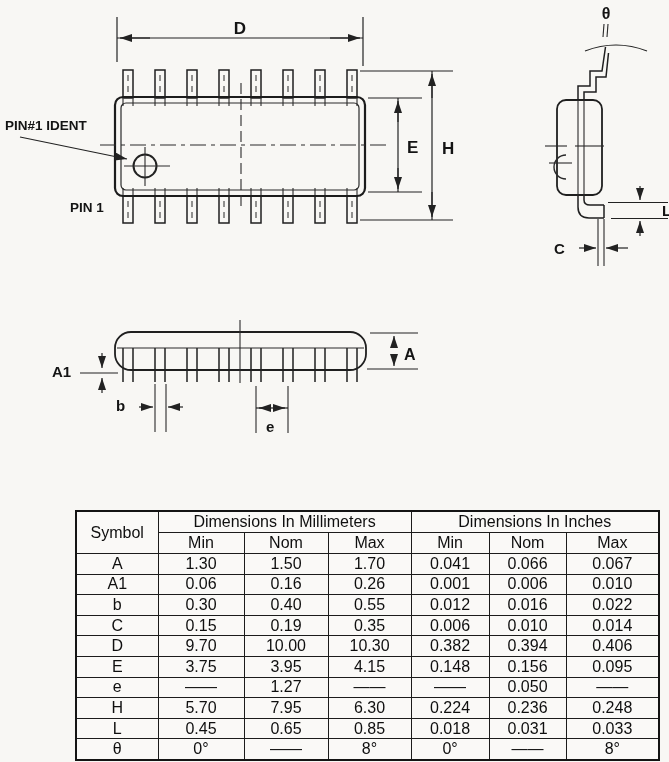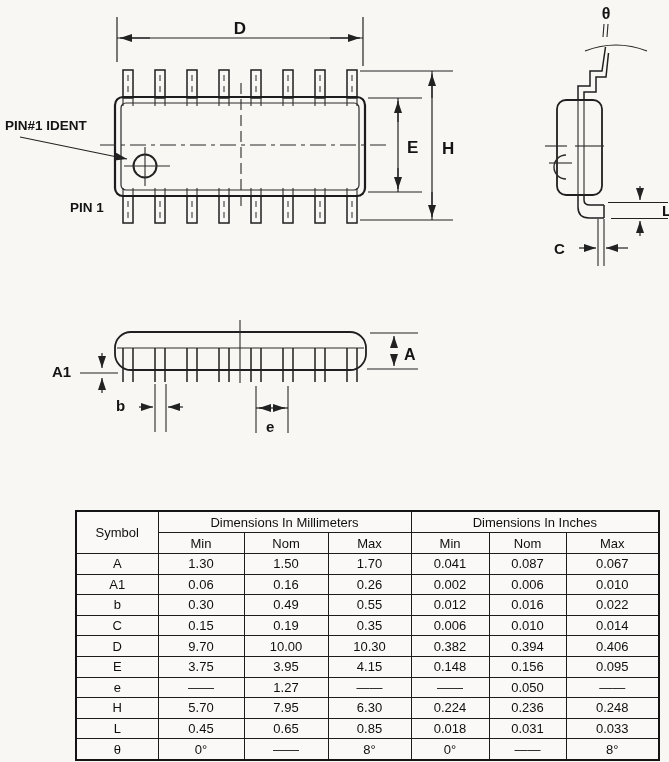--- a/index.html
+++ b/index.html
@@ -19,21 +19,21 @@
   .cdash{stroke:#2a2a2a;stroke-width:1.2;fill:none;stroke-dasharray:16 5 4 5}
   .vdash{stroke:#2a2a2a;stroke-width:1.1;fill:none;stroke-dasharray:11 5}
   .pindash{stroke:#2a2a2a;stroke-width:1;fill:none;stroke-dasharray:6 5}
   .dim{stroke:#222;stroke-width:1.2;fill:none}
   .lbl{font-family:"Liberation Sans",sans-serif;font-weight:700;fill:#141414}
   .f17{font-size:17px}.f16{font-size:16px}.f15{font-size:15px}.f13{font-size:13.5px}
   
   table.dims{
     position:absolute;left:75px;top:510px;width:583px;
     border-collapse:collapse;table-layout:fixed;
-    font-family:"Liberation Sans",sans-serif;font-size:13px;font-weight:500;
+    font-family:"Liberation Sans",sans-serif;font-size:16px;font-weight:500;
     color:#0f0f0f;text-align:center;background:#faf9f7;
     border:2px solid #141414;
   }
   table.dims td{border:1.5px solid #1c1c1c;padding:0;height:19.6px;line-height:1;vertical-align:middle;overflow:hidden;white-space:nowrap}
   table.dims thead td{height:20px}
   table.dims .sym{font-weight:500}
 </style>
 </head>
 <body>
 
@@ -261,36 +261,36 @@
         <td>Max</td>
       </tr>
     </thead>
     <tbody>
         <tr>
           <td class="sym">A</td>
           <td>1.30</td>
           <td>1.50</td>
           <td>1.70</td>
           <td>0.041</td>
-          <td>0.087</td>
+          <td>0.066</td>
           <td>0.067</td>
         </tr>
         <tr>
           <td class="sym">A1</td>
           <td>0.06</td>
           <td>0.16</td>
           <td>0.26</td>
-          <td>0.002</td>
+          <td>0.001</td>
           <td>0.006</td>
           <td>0.010</td>
         </tr>
         <tr>
           <td class="sym">b</td>
           <td>0.30</td>
-          <td>0.49</td>
+          <td>0.40</td>
           <td>0.55</td>
           <td>0.012</td>
           <td>0.016</td>
           <td>0.022</td>
         </tr>
         <tr>
           <td class="sym">C</td>
           <td>0.15</td>
           <td>0.19</td>
           <td>0.35</td>

